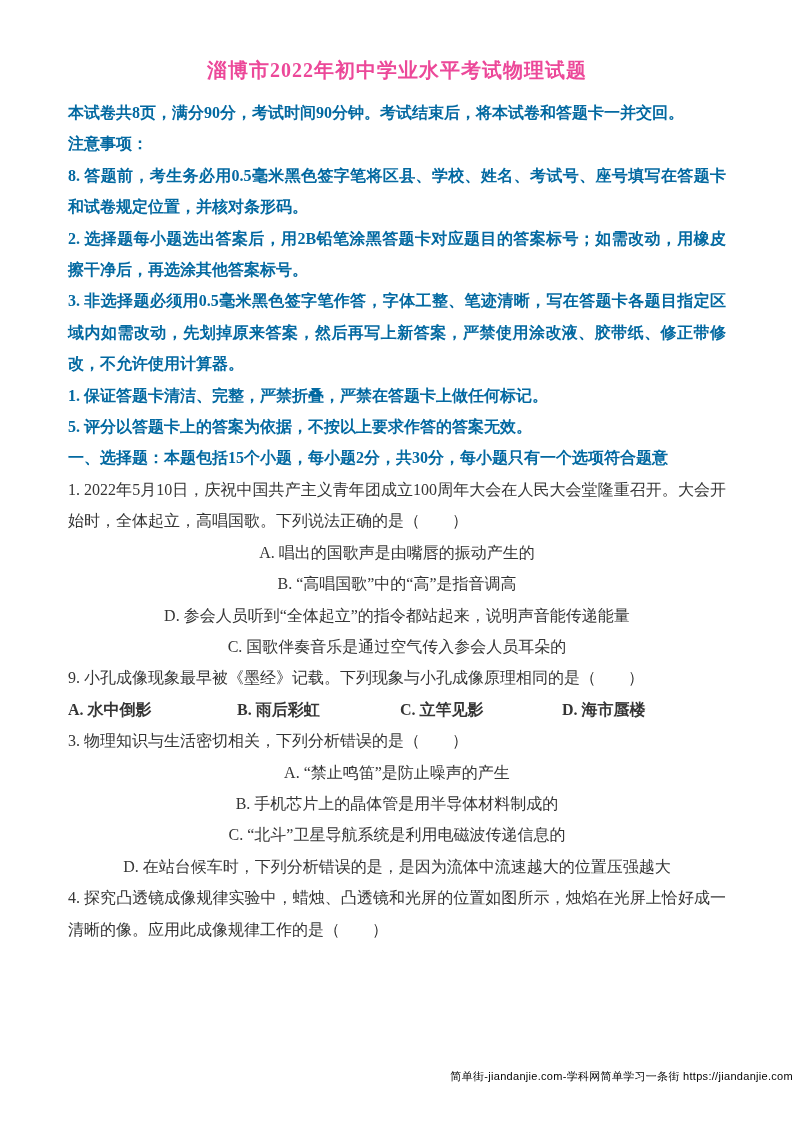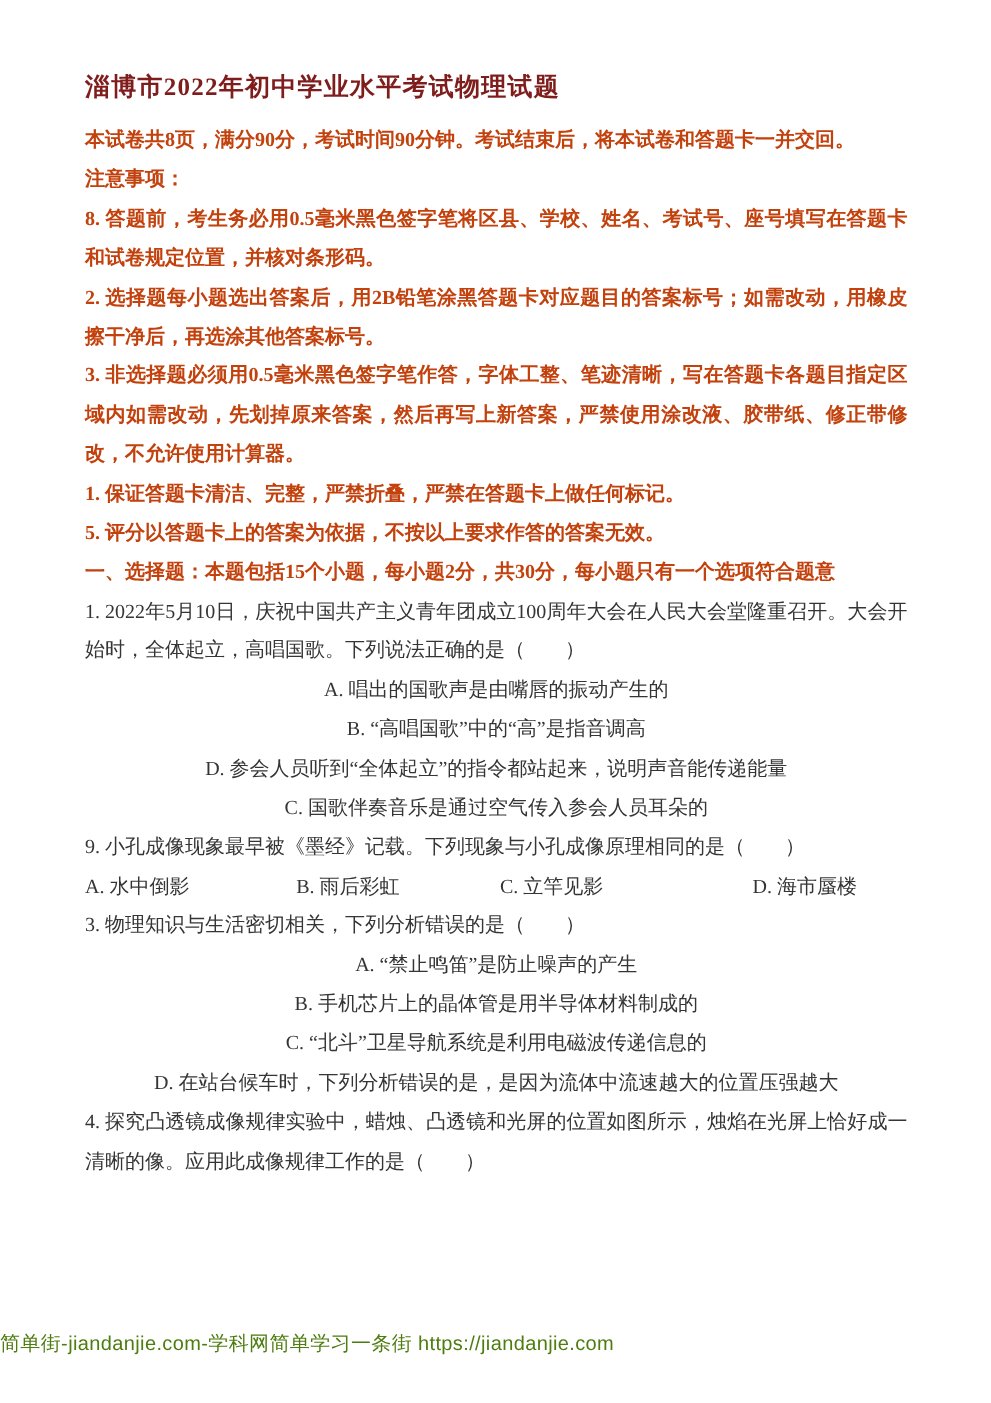--- a/index.html
+++ b/index.html
@@ -17,59 +17,61 @@
     color: #2b2b2b;
   }
   .content {
     padding: 54px 67px 0 68px;
   }
   .doc-title {
     margin: 0 0 11px 0;
     font-size: 20px;
     line-height: 32px;
     font-weight: 700;
-    color: #7f1d1d;
+    text-align: center;
+    color: #ec4899;
     letter-spacing: 1px;
   }
   .para {
     margin: 0;
     font-size: 16px;
     line-height: 31.4px;
     text-align: justify;
   }
   .bold {
     font-weight: 700;
-    color: #c2410c;
+    color: #0369a1;
   }
   .normal {
     font-weight: 400;
     color: #353535;
   }
   .options-block .para {
     text-align: center;
   }
   .options-inline {
     display: flex;
     font-size: 16px;
     line-height: 31.4px;
     color: #353535;
+    font-weight: bold;
   }
   .options-inline .opt-a { width: 169px; }
   .options-inline .opt-b { width: 163px; }
   .options-inline .opt-c { width: 162px; }
-  .options-inline .opt-d { flex: 1; margin-left: 40px; }
+  .options-inline .opt-d { flex: 1; }
   .footer-credit {
     position: absolute;
     left: 0;
     right: 0;
     top: 1064px;
-    text-align: left;
-    font-size: 16px;
+    text-align: right;
+    font-size: 11px;
     line-height: 24px;
-    color: #4d7c0f;
+    color: #000000;
     font-family: "Liberation Sans", "DejaVu Sans", sans-serif;
     letter-spacing: 0.3px;
   }
 </style>
 </head>
 <body>
 
 <div class="page">
   <div class="content">
 

